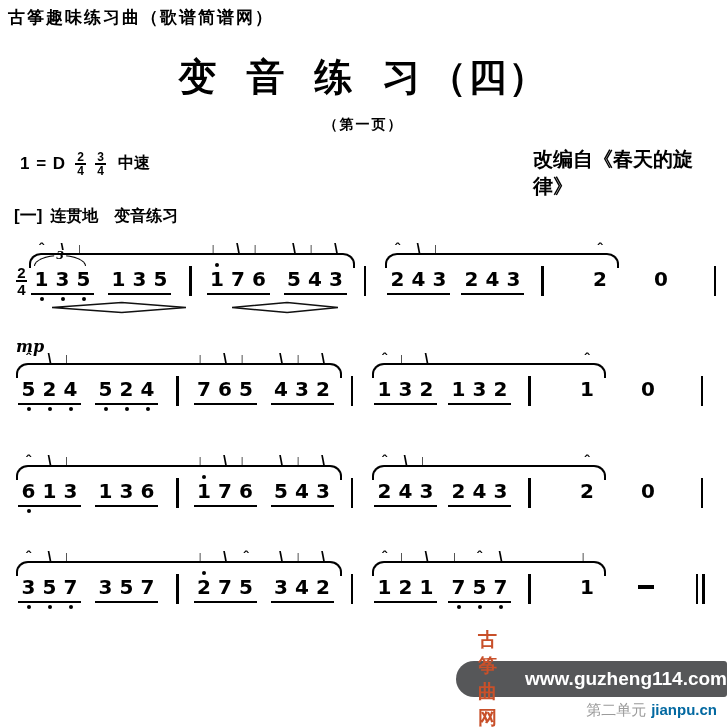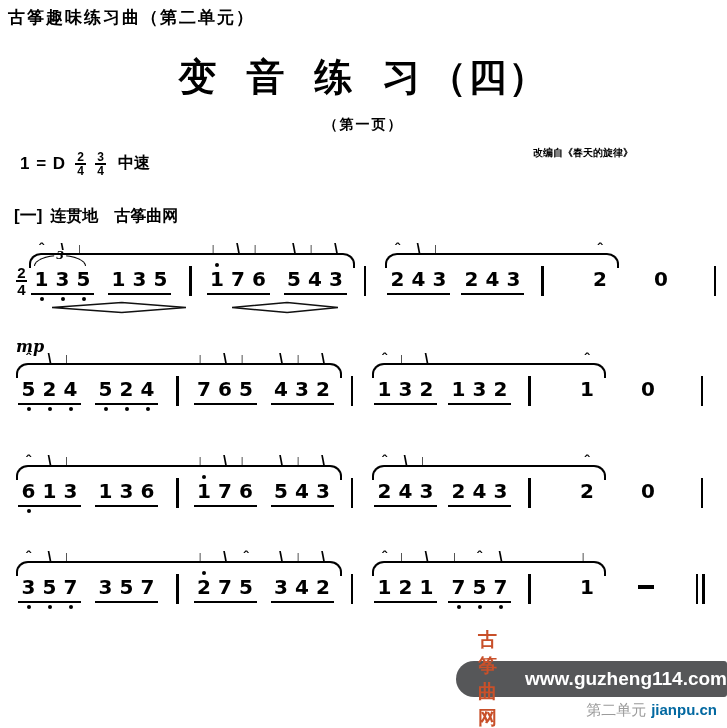--- a/index.html
+++ b/index.html
@@ -11,21 +11,21 @@
   .hdr{position:absolute;left:8px;top:6px;font-size:17px;font-weight:bold;letter-spacing:2px;}
   .title-wrap{position:absolute;left:0;top:52px;width:727px;text-align:center;font-weight:bold;}
   .title-main{font-size:38px;letter-spacing:30px;}
   .title-suffix{font-size:38px;margin-left:-22px;letter-spacing:2px;}
   .pagelabel{position:absolute;left:0;top:116px;width:727px;text-align:center;font-size:14px;font-weight:bold;letter-spacing:2px;}
   .keyline{position:absolute;left:20px;top:152px;display:flex;align-items:center;gap:9px;font-weight:bold;}
   .keysig{font-size:17px;letter-spacing:1px;}
   .frac{display:inline-flex;flex-direction:column;align-items:center;line-height:10px;font-size:12px;font-weight:bold;}
   .frac i{display:block;width:11px;height:1.5px;background:#000;margin:1px 0;font-style:normal;}
   .tempo{font-size:16px;margin-left:3px;}
-  .attr{position:absolute;right:10px;top:146px;width:184px;font-size:10px;font-weight:bold;}
+  .attr{position:absolute;right:10px;top:146px;width:184px;font-size:20px;font-weight:bold;}
   .attr-l2{display:flex;justify-content:space-between;margin-top:5px;}
   .section{position:absolute;left:14px;top:204px;font-size:16px;font-weight:bold;}
   .section .mk{font-size:17px;margin-right:8px;}
   
   .system{position:absolute;left:0;right:0;height:96px;}
   .sys1{top:240px;} .sys2{top:350px;} .sys3{top:452px;} .sys4{top:548px;}
   .row{display:flex;align-items:flex-start;padding-top:28px;padding-left:18px;}
   .sys1 .row{padding-left:16px;}
   .group{position:relative;display:flex;gap:6px;padding:0 3px 3px;border-bottom:2.5px solid #000;}
   .group.single{border-bottom:none;}
@@ -49,21 +49,21 @@
   
   .banner{position:absolute;left:456px;top:661px;right:0;height:36px;background:#565759;border-radius:18px 3px 3px 18px;display:flex;align-items:center;cursor:pointer;}
   .banner-site{color:#c8502a;font-size:19px;font-weight:bold;margin-left:22px;letter-spacing:1px;}
   .banner-url{color:#ffffff;font-size:19px;font-weight:bold;margin-left:10px;}
   .subsite{position:absolute;right:10px;top:701px;font-size:15px;color:#9b9b9b;}
   .subsite .suburl{color:#b5441d;font-weight:bold;margin-left:5px;}
 </style>
 </head>
 <body>
 
-<div class="hdr">古筝趣味练习曲（第二单元）</div>
+<div class="hdr">古筝趣味练习曲（歌谱简谱网）</div>
 
 <div class="title-wrap">
   <span class="title-main">变音练习</span><span class="title-suffix">（四）</span>
 </div>
 
 <div class="pagelabel">（第一页）</div>
 
 <div class="keyline">
   <span class="keysig">1 = D</span>
   <span class="frac">
@@ -77,21 +77,21 @@
       <span>4</span>
   </span>
   <span class="tempo">中速</span>
 </div>
 
 <div class="attr">
   <div>改编自《春天的旋律》</div>
 </div>
 
 <div class="section">
-  <span class="mk">[一]</span><span>连贯地　古筝曲网</span>
+  <span class="mk">[一]</span><span>连贯地　变音练习</span>
 </div>
 
 <div class="system sys1">
     <div class="row">
       <span class="mts frac" style="margin-left: 0px; margin-top: -2px;">
         <span style="font-size: 15px; line-height: 13px;">2</span>
         <i></i>
         <span style="font-size: 15px; line-height: 13px;">4</span>
       </span>
       <span class="group" style="margin-left: 4px;">

